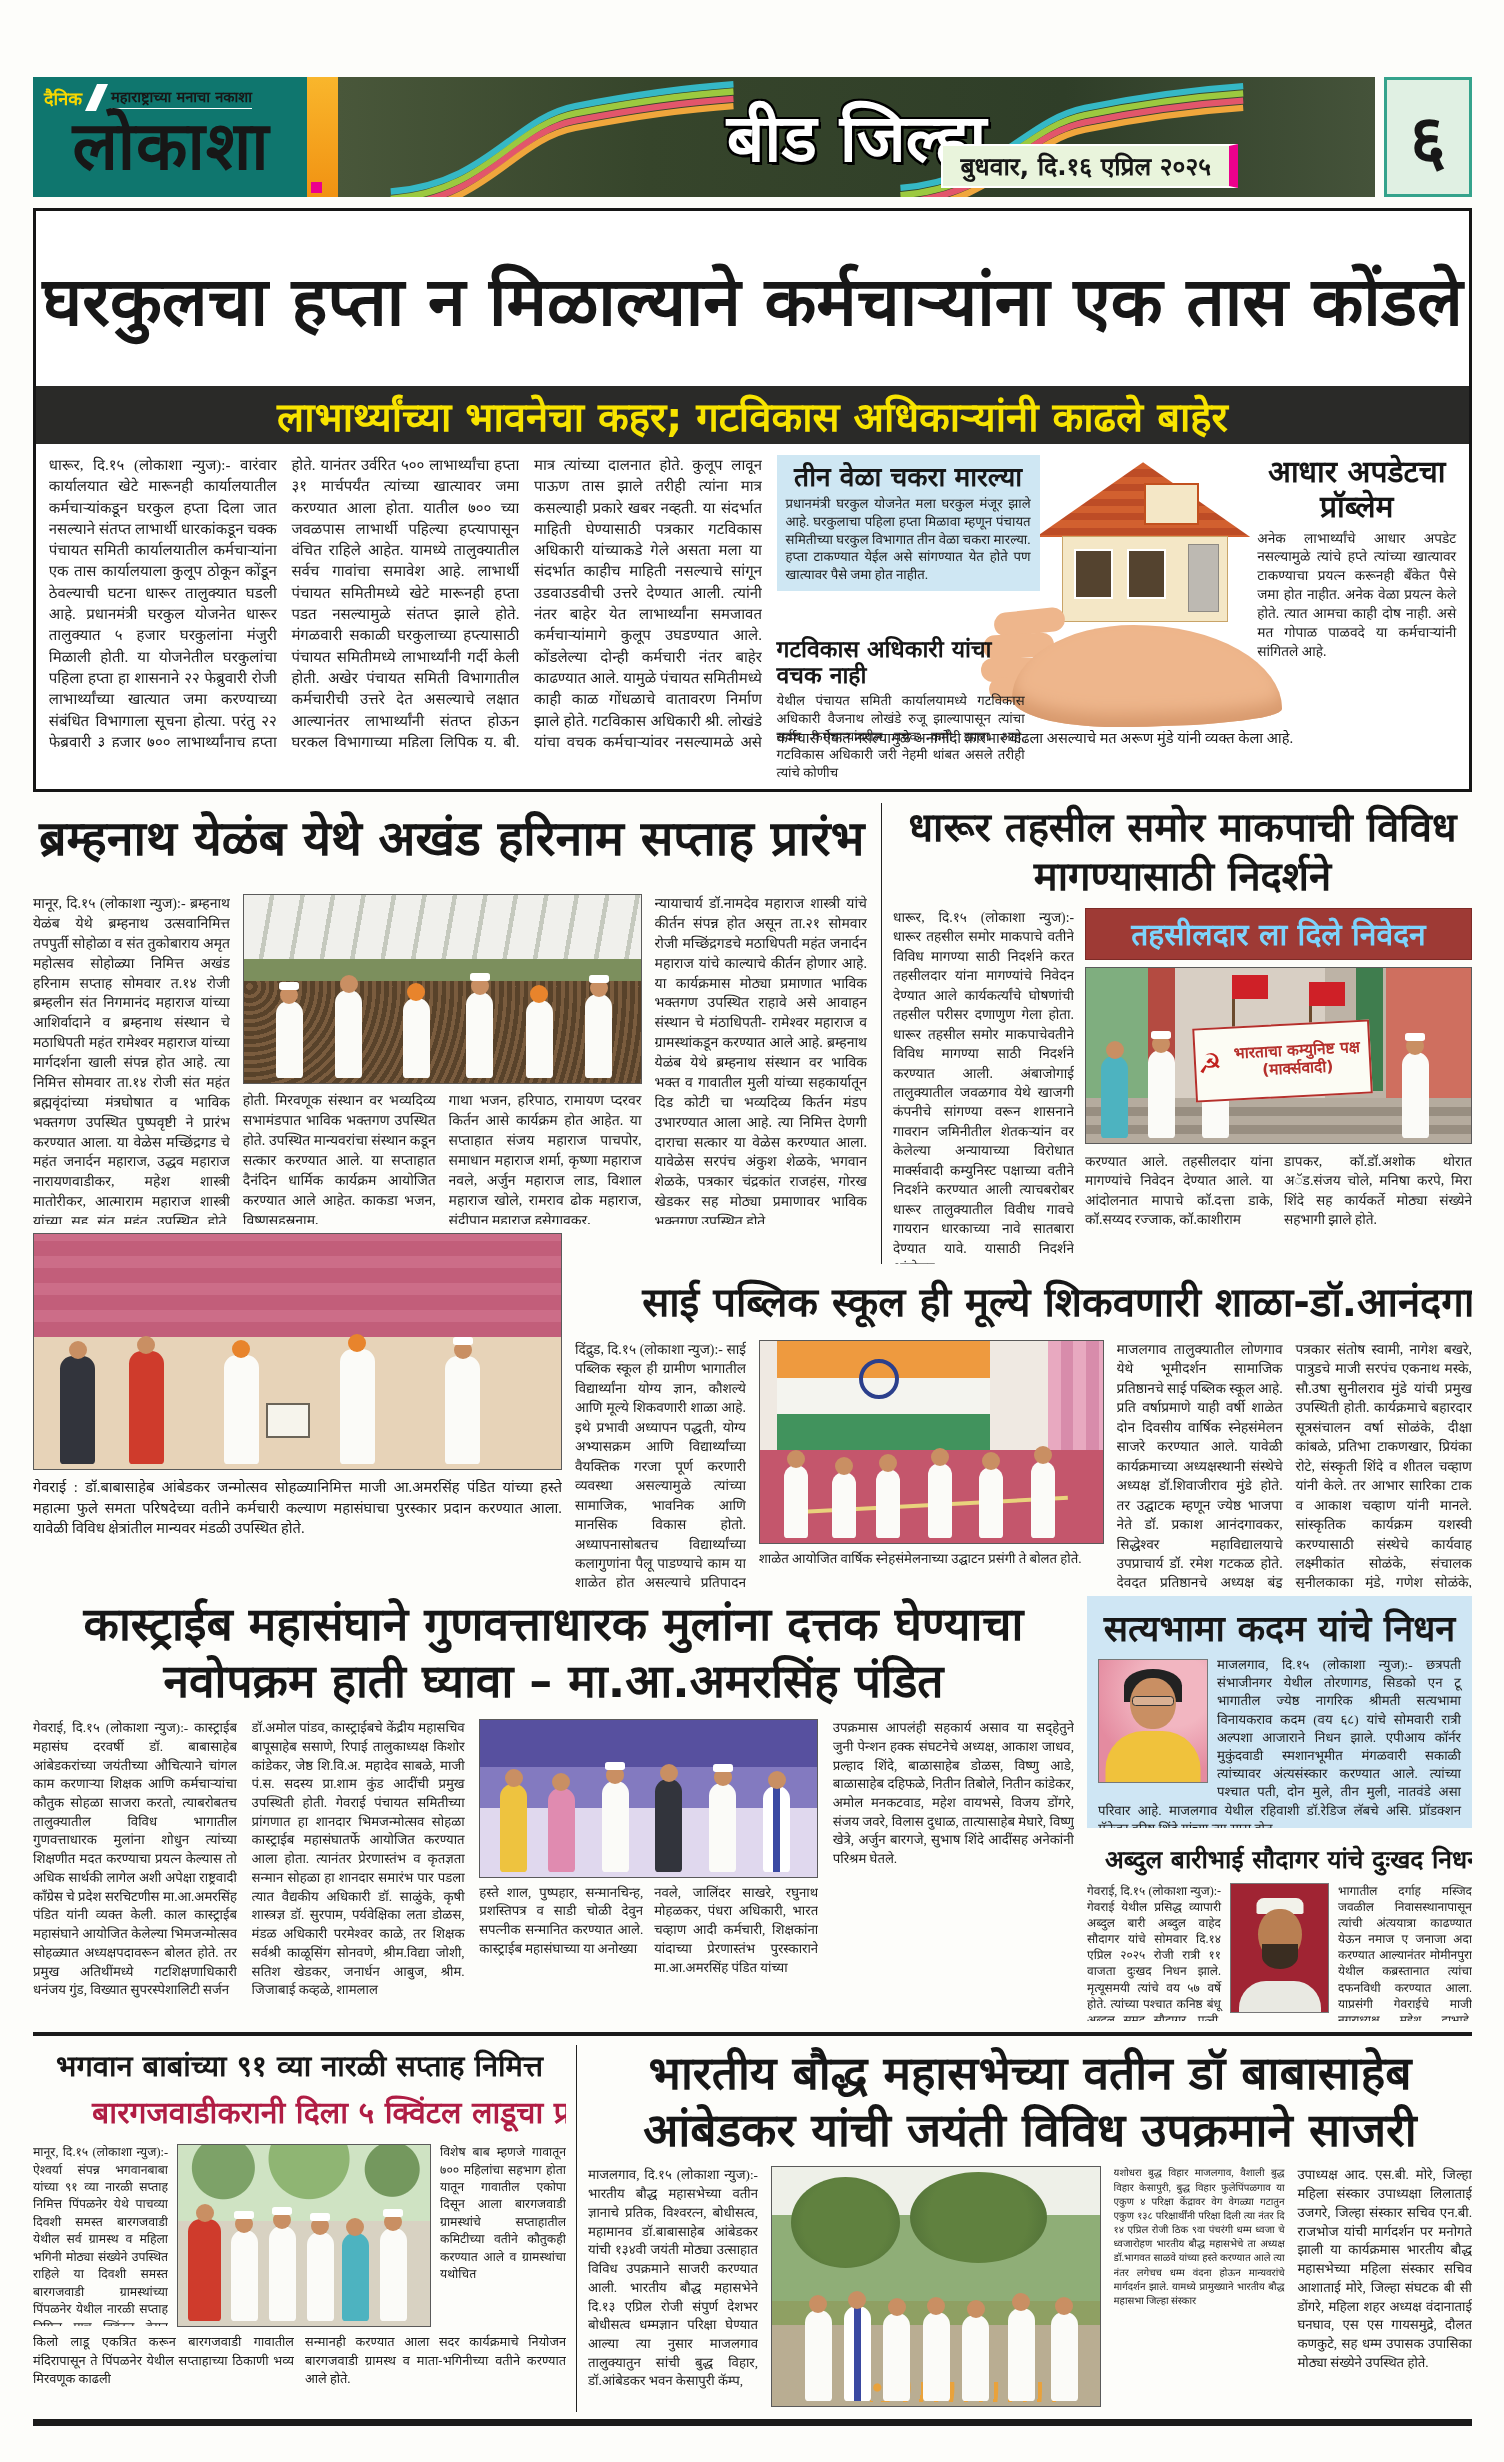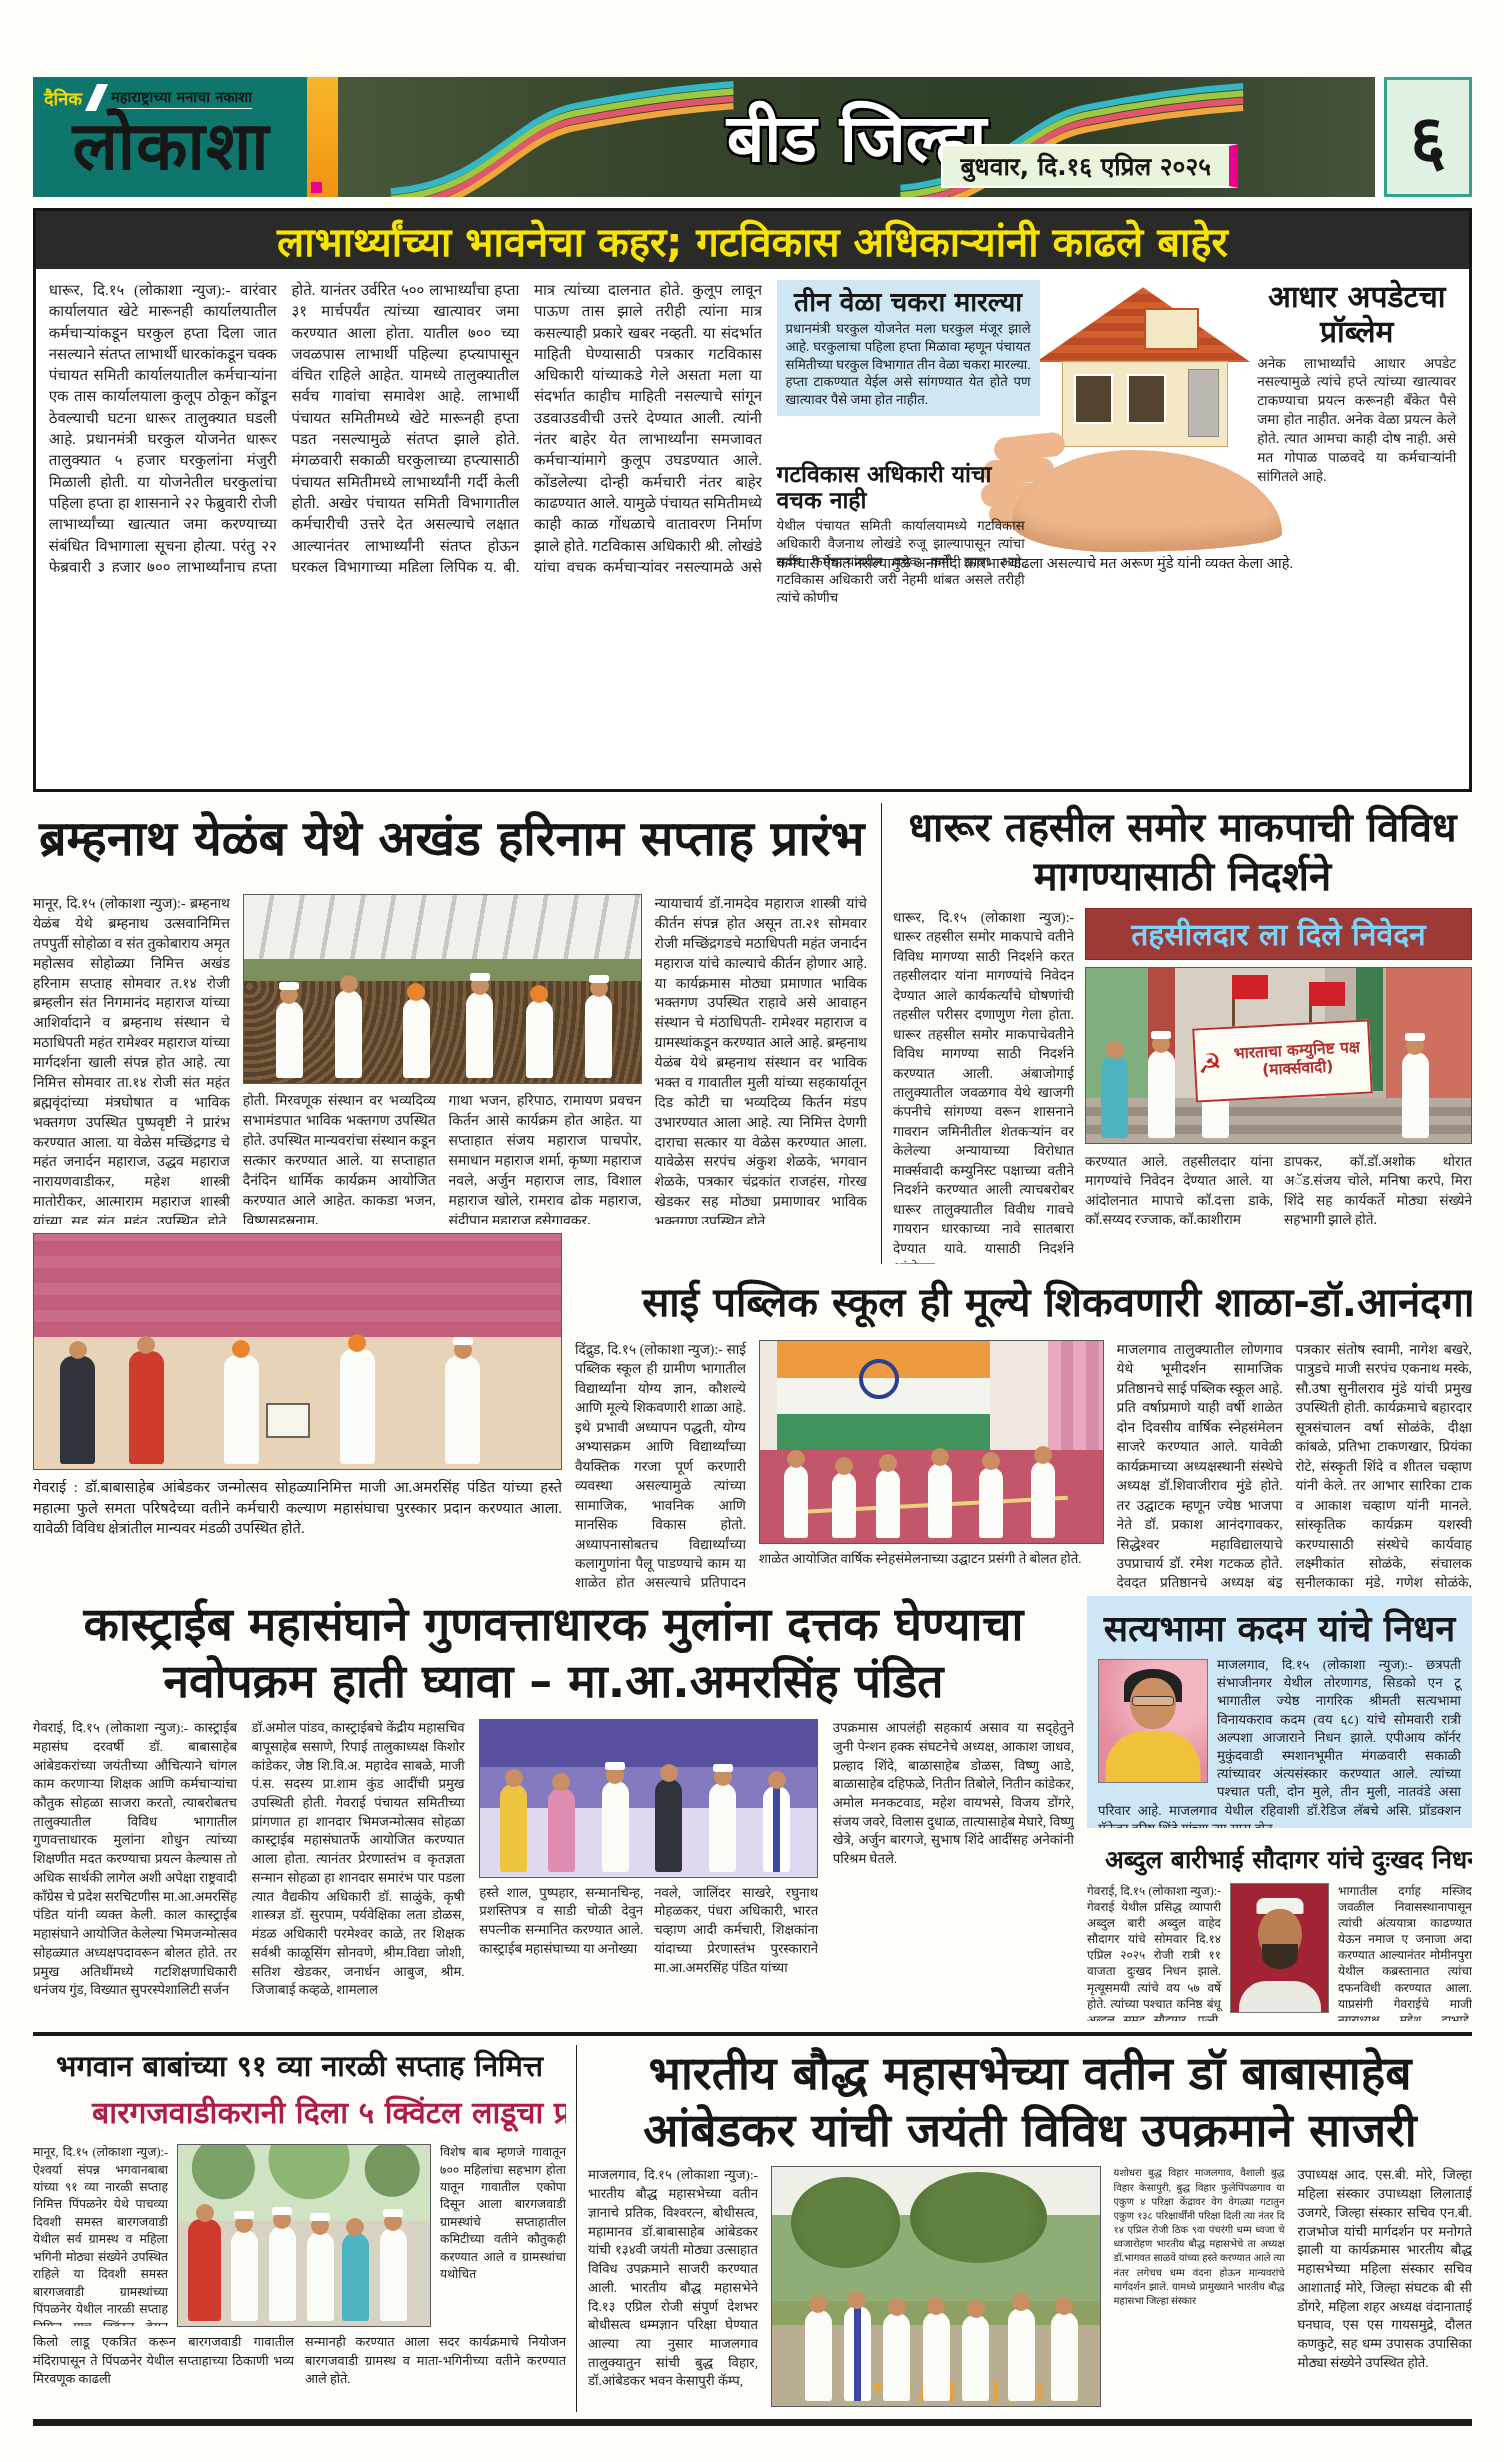--- a/index.html
+++ b/index.html
@@ -237,20 +237,23 @@
       </svg>
       <div class="mast-district hd ctr"><span class="fit">बीड जिल्हा</span></div>
       <div class="mast-date hd"><span class="fit">बुधवार, दि.१६ एप्रिल २०२५</span></div>
     </div>
     <div class="mast-page hd">
         <span>६</span>
       </div>
   </div>
 
   <div class="lead">
+    <div class="lead-headline hd ctr">
+        <span class="fit" style="transform: scale(0.86663); transform-origin: center center;">घरकुलचा हप्ता न मिळाल्याने कर्मचाऱ्यांना एक तास कोंडले</span>
+      </div>
     <div class="lead-subbar hd">
         <span class="fit">लाभार्थ्यांच्या भावनेचा कहर; गटविकास अधिकाऱ्यांनी काढले बाहेर</span>
       </div>
     <div class="lead-body">
       <div class="lead-col col">धारूर, दि.१५ (लोकाशा न्युज):- वारंवार कार्यालयात खेटे मारूनही कार्यालयातील कर्मचाऱ्यांकडून घरकुल हप्ता दिला जात नसल्याने संतप्त लाभार्थी धारकांकडून चक्क पंचायत समिती कार्यालयातील कर्मचाऱ्यांना एक तास कार्यालयाला कुलूप ठोकून कोंडून ठेवल्याची घटना धारूर तालुक्यात घडली आहे. प्रधानमंत्री घरकुल योजनेत धारूर तालुक्यात ५ हजार घरकुलांना मंजुरी मिळाली होती. या योजनेतील घरकुलांचा पहिला हप्ता हा शासनाने २२ फेब्रुवारी रोजी लाभार्थ्यांच्या खात्यात जमा करण्याच्या संबंधित विभागाला सूचना होत्या. परंतु २२ फेब्रुवारी ३ हजार ७०० लाभार्थ्यांनाच हप्ता जमा करण्यात आला होता. उर्वरित लाभार्थी पहिला हप्ता मिळण्यासाठी पंचायत समितीच्या घरकुल विभागाला मागील दीड महिन्यापासून खेटे मारत</div>
       <div class="lead-col col">होते. यानंतर उर्वरित ५०० लाभार्थ्यांचा हप्ता ३१ मार्चपर्यंत त्यांच्या खात्यावर जमा करण्यात आला होता. यातील ७०० च्या जवळपास लाभार्थी पहिल्या हप्त्यापासून वंचित राहिले आहेत. यामध्ये तालुक्यातील सर्वच गावांचा समावेश आहे. लाभार्थी पंचायत समितीमध्ये खेटे मारूनही हप्ता पडत नसल्यामुळे संतप्त झाले होते. मंगळवारी सकाळी घरकुलाच्या हप्त्यासाठी पंचायत समितीमध्ये लाभार्थ्यांनी गर्दी केली होती. अखेर पंचायत समिती विभागातील कर्मचारीची उत्तरे देत असल्याचे लक्षात आल्यानंतर लाभार्थ्यांनी संतप्त होऊन घरकुल विभागाच्या महिला लिपिक यू. बी. सय्यद व ऑपरेटर गोपाळ पाळवदे यास त्यांच्या दालनामध्ये कोंडून बाहेरून कुलूप लावण्यात आले. दुपारी दोन वाजता या विभागाला कुलूप लावण्यात आले होते. यावेळी गटविकास अधिकारी वैजनाथ लोखंडे हे</div>
       <div class="lead-col col">मात्र त्यांच्या दालनात होते. कुलूप लावून पाऊण तास झाले तरीही त्यांना मात्र कसल्याही प्रकारे खबर नव्हती. या संदर्भात माहिती घेण्यासाठी पत्रकार गटविकास अधिकारी यांच्याकडे गेले असता मला या संदर्भात काहीच माहिती नसल्याचे सांगून उडवाउडवीची उत्तरे देण्यात आली. त्यांनी नंतर बाहेर येत लाभार्थ्यांना समजावत कर्मचाऱ्यांमागे कुलूप उघडण्यात आले. कोंडलेल्या दोन्ही कर्मचारी नंतर बाहेर काढण्यात आले. यामुळे पंचायत समितीमध्ये काही काळ गोंधळाचे वातावरण निर्माण झाले होते. गटविकास अधिकारी श्री. लोखंडे यांचा वचक कर्मचाऱ्यांवर नसल्यामुळे असे प्रकार घडत असल्याचे लाभार्थी बोलत होते. घरकुल विभागातील कर्मचारी चिरीमिरी घेतल्याशिवाय हप्ता टाकत नसल्याची तक्रार ही गटविकास अधिकारी यांना लाभार्थ्यांनी लेखी दिली आहे.</div>
       <div class="lead-right">
         <div class="box-three">
           <div class="t hd ctr">तीन वेळा चकरा मारल्या</div>
@@ -294,21 +297,21 @@
           <div class="crowdband"></div>
           <div class="fig cap" style="left:8%;height:77px;"></div>
           <div class="fig" style="left:23%;height:88px;"></div>
           <div class="fig saffron" style="left:40%;height:80px;"></div>
           <div class="fig cap" style="left:56%;height:86px;"></div>
           <div class="fig saffron" style="left:71%;height:78px;"></div>
           <div class="fig cap" style="left:86%;height:84px;"></div>
         </div>
         <div class="h-mid-cols">
           <div class="col">होती. मिरवणूक संस्थान वर भव्यदिव्य सभामंडपात भाविक भक्तगण उपस्थित होते. उपस्थित मान्यवरांचा संस्थान कडून सत्कार करण्यात आले. या सप्ताहात दैनंदिन धार्मिक कार्यक्रम आयोजित करण्यात आले आहेत. काकडा भजन, विष्णुसहस्रनाम,</div>
-          <div class="col">गाथा भजन, हरिपाठ, रामायण प्रवचन किर्तन आसे कार्यक्रम होत आहेत. या सप्ताहात संजय महाराज पाचपोर, समाधान महाराज शर्मा, कृष्णा महाराज नवले, अर्जुन महाराज लाड, विशाल महाराज खोले, रामराव ढोक महाराज, संदीपान महाराज हसेगावकर,</div>
+          <div class="col">गाथा भजन, हरिपाठ, रामायण प्दरवर किर्तन आसे कार्यक्रम होत आहेत. या सप्ताहात संजय महाराज पाचपोर, समाधान महाराज शर्मा, कृष्णा महाराज नवले, अर्जुन महाराज लाड, विशाल महाराज खोले, रामराव ढोक महाराज, संदीपान महाराज हसेगावकर,</div>
         </div>
       </div>
       <div class="h-col4 col">न्यायाचार्य डॉ.नामदेव महाराज शास्त्री यांचे कीर्तन संपन्न होत असून ता.२१ सोमवार रोजी मच्छिंद्रगडचे मठाधिपती महंत जनार्दन महाराज यांचे काल्याचे कीर्तन होणार आहे. या कार्यक्रमास मोठ्या प्रमाणात भाविक भक्तगण उपस्थित राहावे असे आवाहन संस्थान चे मंठाधिपती- रामेश्वर महाराज व ग्रामस्थांकडून करण्यात आले आहे. ब्रम्हनाथ येळंब येथे ब्रम्हनाथ संस्थान वर भाविक भक्त व गावातील मुली यांच्या सहकार्यातून दिड कोटी चा भव्यदिव्य किर्तन मंडप उभारण्यात आला आहे. त्या निमित्त देणगी दाराचा सत्कार या वेळेस करण्यात आला. यावेळेस सरपंच अंकुश शेळके, भगवान शेळके, पत्रकार चंद्रकांत राजहंस, गोरख खेडकर सह मोठ्या प्रमाणावर भाविक भक्तगण उपस्थित होते.</div>
     </div>
   </div>
 
   <div class="makpa">
     <div class="makpa-headline hd ctr">धारूर तहसील समोर माकपाची विविध मागण्यासाठी निदर्शने</div>
     <div class="makpa-grid">
       <div class="m-col1 col">धारूर, दि.१५ (लोकाशा न्युज):- धारूर तहसील समोर माकपाचे वतीने विविध मागण्या साठी निदर्शने करत तहसीलदार यांना मागण्यांचे निवेदन देण्यात आले कार्यकर्त्यांचे घोषणांची तहसील परीसर दणाणुण गेला होता. धारूर तहसील समोर माकपाचेवतीने विविध मागण्या साठी निदर्शने करण्यात आली. अंबाजोगाई तालुक्यातील जवळगाव येथे खाजगी कंपनीचे सांगण्या वरून शासनाने गावरान जमिनीतील शेतकऱ्यांन वर केलेल्या अन्यायाच्या विरोधात मार्क्सवादी कम्युनिस्ट पक्षाच्या वतीने निदर्शने करण्यात आली त्याचबरोबर धारूर तालुक्यातील विवीध गावचे गायरान धारकाच्या नावे सातबारा देण्यात यावे. यासाठी निदर्शने आंदोलन</div>

